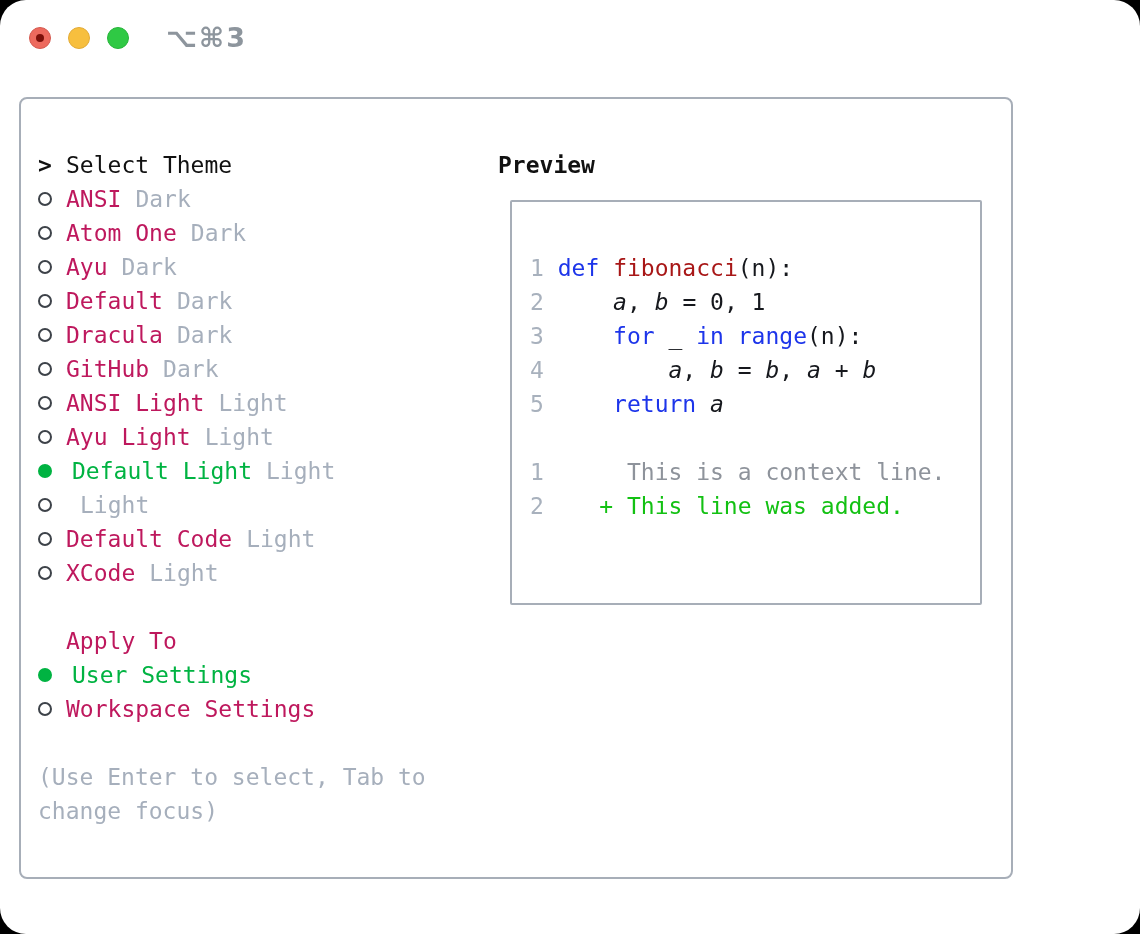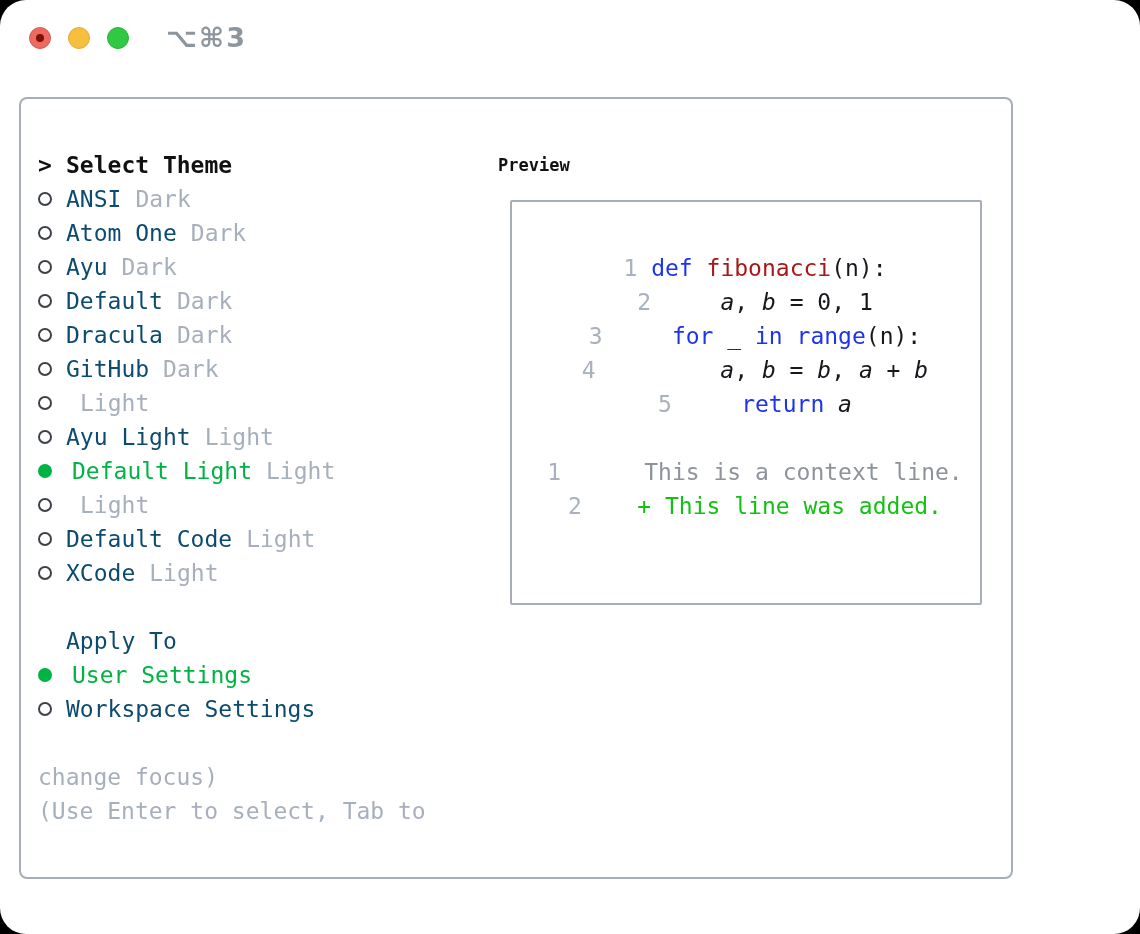--- a/index.html
+++ b/index.html
@@ -28,33 +28,33 @@
   }
   
   .main-box{
     position:absolute;left:19px;top:97px;width:994px;height:782px;
     border:2px solid var(--border);border-radius:8px;background:#fff;
   }
   .left-panel{position:absolute;left:17px;top:49px;}
   .row{height:34px;display:flex;align-items:center;font-size:23px;line-height:34px;white-space:pre;}
   .marker{width:28px;display:flex;align-items:center;flex:none;}
   .cursor{font-weight:bold;color:#111;}
-  .heading{font-weight:bold;color:#111;}
+  .heading{font-weight:normal;color:#111;}
   .circle{width:14px;height:14px;border-radius:50%;border:2px solid #3d4249;background:transparent;}
   .circle.filled{background:var(--accent);border-color:var(--accent);}
-  .tname{color:#0c4a6e;}
+  .tname{color:#be185d;}
   .tname.sel{color:var(--accent);margin-left:6px;}
   .tvariant{color:var(--muted);margin-left:14px;}
   .spacer{height:34px;}
   .help{color:var(--muted);font-size:23px;line-height:34px;white-space:pre;}
   
-  .preview-label{position:absolute;left:477px;top:49px;height:34px;line-height:34px;font-size:17px;font-weight:bold;color:#111;}
+  .preview-label{position:absolute;left:477px;top:49px;height:34px;line-height:34px;font-size:23px;font-weight:bold;color:#111;}
   .preview-box{
     position:absolute;left:489px;top:101px;width:472px;height:405px;
-    border:2px solid var(--border);border-radius:2px;background:#fff;overflow:hidden;text-align:center;
+    border:2px solid var(--border);border-radius:2px;background:#fff;overflow:hidden;
   }
   .code{padding:49px 0 0 18px;}
   .cline{height:34px;line-height:34px;font-size:23px;white-space:pre;}
   .ln{color:var(--ln);}
   .c-pl{color:var(--text);}
   .c-kw{color:var(--kw);}
   .c-fn{color:var(--fn);}
   .c-v{color:var(--text);font-style:oblique;}
   .c-ctx{color:var(--ctx);}
   .c-del{color:var(--del);}
@@ -84,21 +84,21 @@
         <span class="heading">Select Theme</span>
       </div>
 
       <div>
           <div class="row"><span class="marker"><span class="circle"></span></span><span class="tname">ANSI</span><span class="tvariant">Dark</span></div>
           <div class="row"><span class="marker"><span class="circle"></span></span><span class="tname">Atom One</span><span class="tvariant">Dark</span></div>
           <div class="row"><span class="marker"><span class="circle"></span></span><span class="tname">Ayu</span><span class="tvariant">Dark</span></div>
           <div class="row"><span class="marker"><span class="circle"></span></span><span class="tname">Default</span><span class="tvariant">Dark</span></div>
           <div class="row"><span class="marker"><span class="circle"></span></span><span class="tname">Dracula</span><span class="tvariant">Dark</span></div>
           <div class="row"><span class="marker"><span class="circle"></span></span><span class="tname">GitHub</span><span class="tvariant">Dark</span></div>
-          <div class="row"><span class="marker"><span class="circle"></span></span><span class="tvariant">Light</span></div>
+          <div class="row"><span class="marker"><span class="circle"></span></span><span class="tname">ANSI Light</span><span class="tvariant">Light</span></div>
           <div class="row"><span class="marker"><span class="circle"></span></span><span class="tname">Ayu Light</span><span class="tvariant">Light</span></div>
           <div class="row"><span class="marker"><span class="circle filled"></span></span><span class="tname sel">Default Light</span><span class="tvariant">Light</span></div>
           <div class="row"><span class="marker"><span class="circle"></span></span><span class="tvariant">Light</span></div>
           <div class="row"><span class="marker"><span class="circle"></span></span><span class="tname">Default Code</span><span class="tvariant">Light</span></div>
           <div class="row"><span class="marker"><span class="circle"></span></span><span class="tname">XCode</span><span class="tvariant">Light</span></div>
         </div>
 
       <div class="spacer"></div>
 
       <div class="row">
@@ -106,22 +106,22 @@
         <span class="tname">Apply To</span>
       </div>
 
       <div>
           <div class="row"><span class="marker"><span class="circle filled"></span></span><span class="tname sel">User Settings</span></div>
           <div class="row"><span class="marker"><span class="circle"></span></span><span class="tname">Workspace Settings</span></div>
         </div>
 
       <div class="spacer"></div>
 
+      <div class="help">(Use Enter to select, Tab to</div>
       <div class="help">change focus)</div>
-      <div class="help">(Use Enter to select, Tab to</div>
     </div>
 
     <div class="preview-label">Preview</div>
 
     <div class="preview-box">
       <div class="code">
           <div class="cline"><span class="ln">1</span><span class="c-pl"> </span><span class="c-kw">def</span><span class="c-pl"> </span><span class="c-fn">fibonacci</span><span class="c-pl">(n):</span></div>
           <div class="cline"><span class="ln">2</span><span class="c-pl">     </span><span class="c-v">a</span><span class="c-pl">, </span><span class="c-v">b</span><span class="c-pl"> = 0, 1</span></div>
           <div class="cline"><span class="ln">3</span><span class="c-pl">     </span><span class="c-kw">for</span><span class="c-pl"> _ </span><span class="c-kw">in</span><span class="c-pl"> </span><span class="c-kw">range</span><span class="c-pl">(n):</span></div>
           <div class="cline"><span class="ln">4</span><span class="c-pl">         </span><span class="c-v">a</span><span class="c-pl">, </span><span class="c-v">b</span><span class="c-pl"> = </span><span class="c-v">b</span><span class="c-pl">, </span><span class="c-v">a</span><span class="c-pl"> + </span><span class="c-v">b</span></div>

